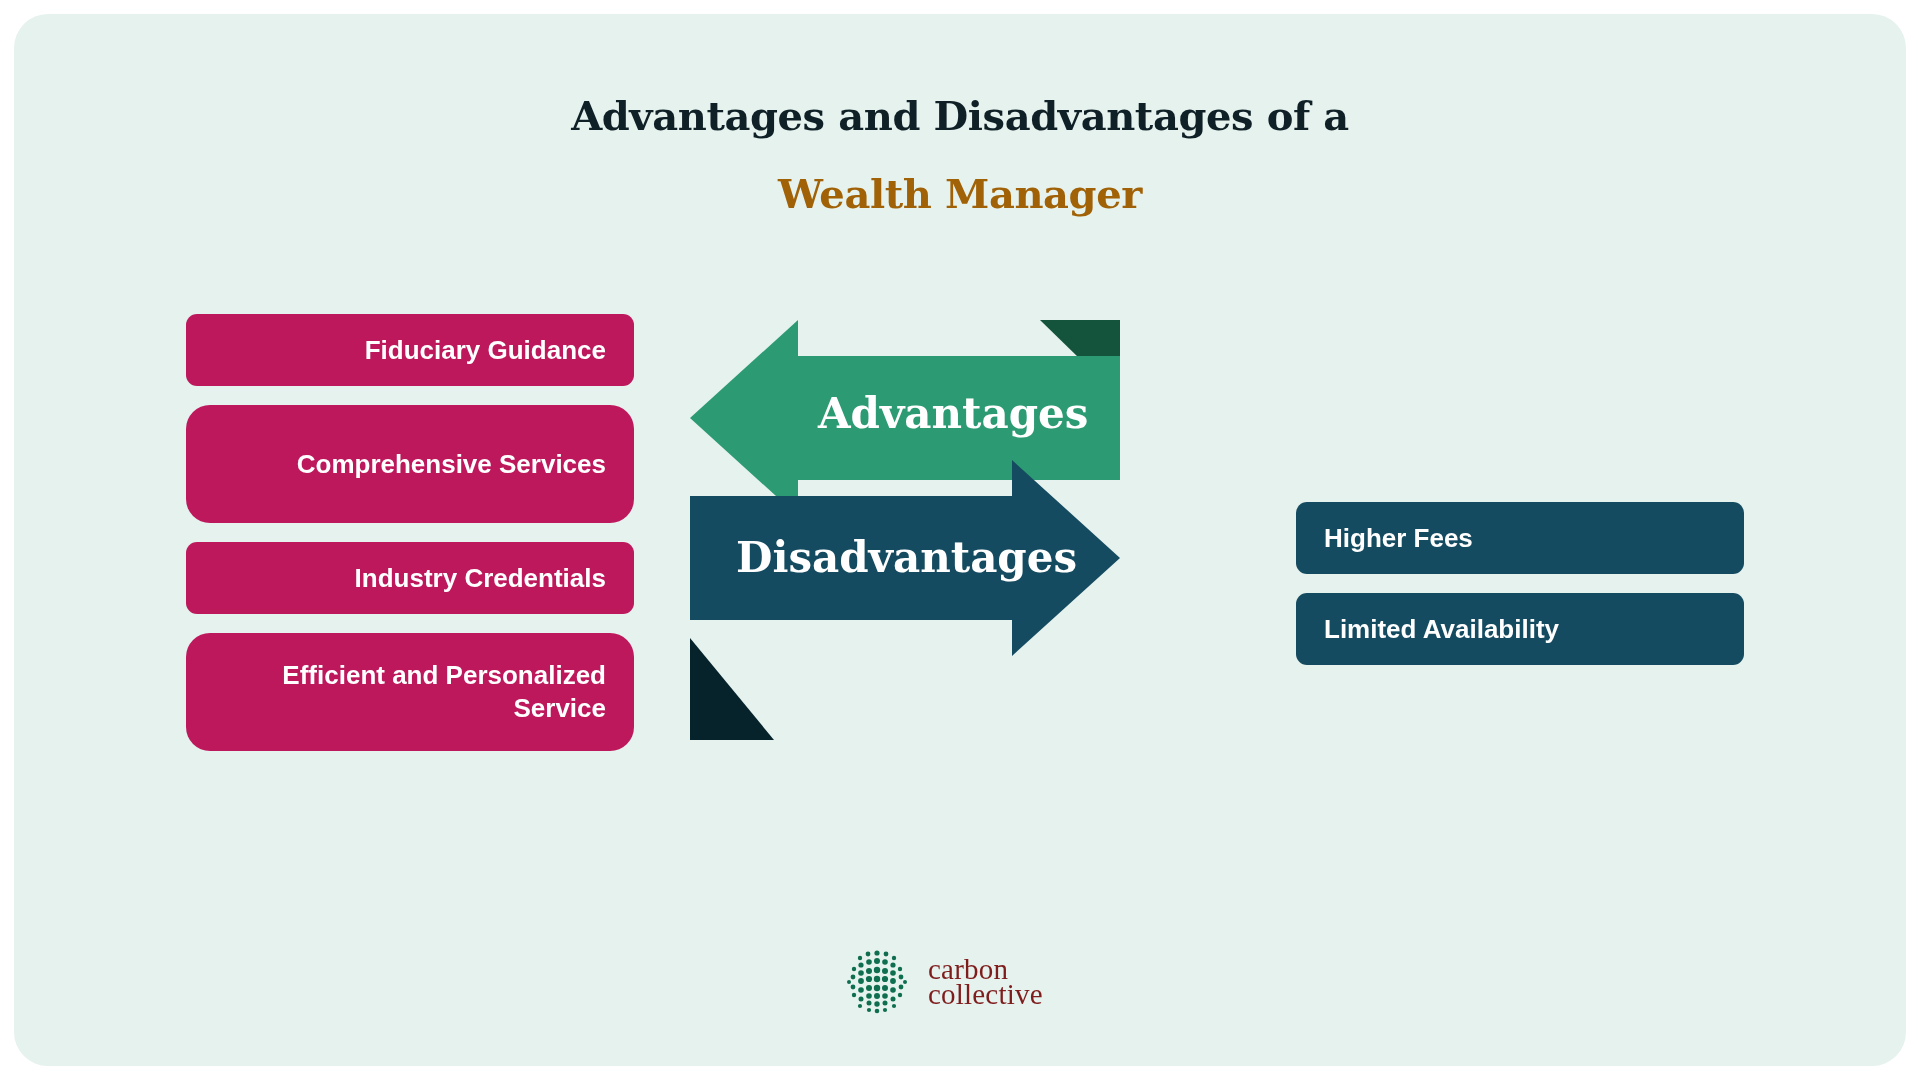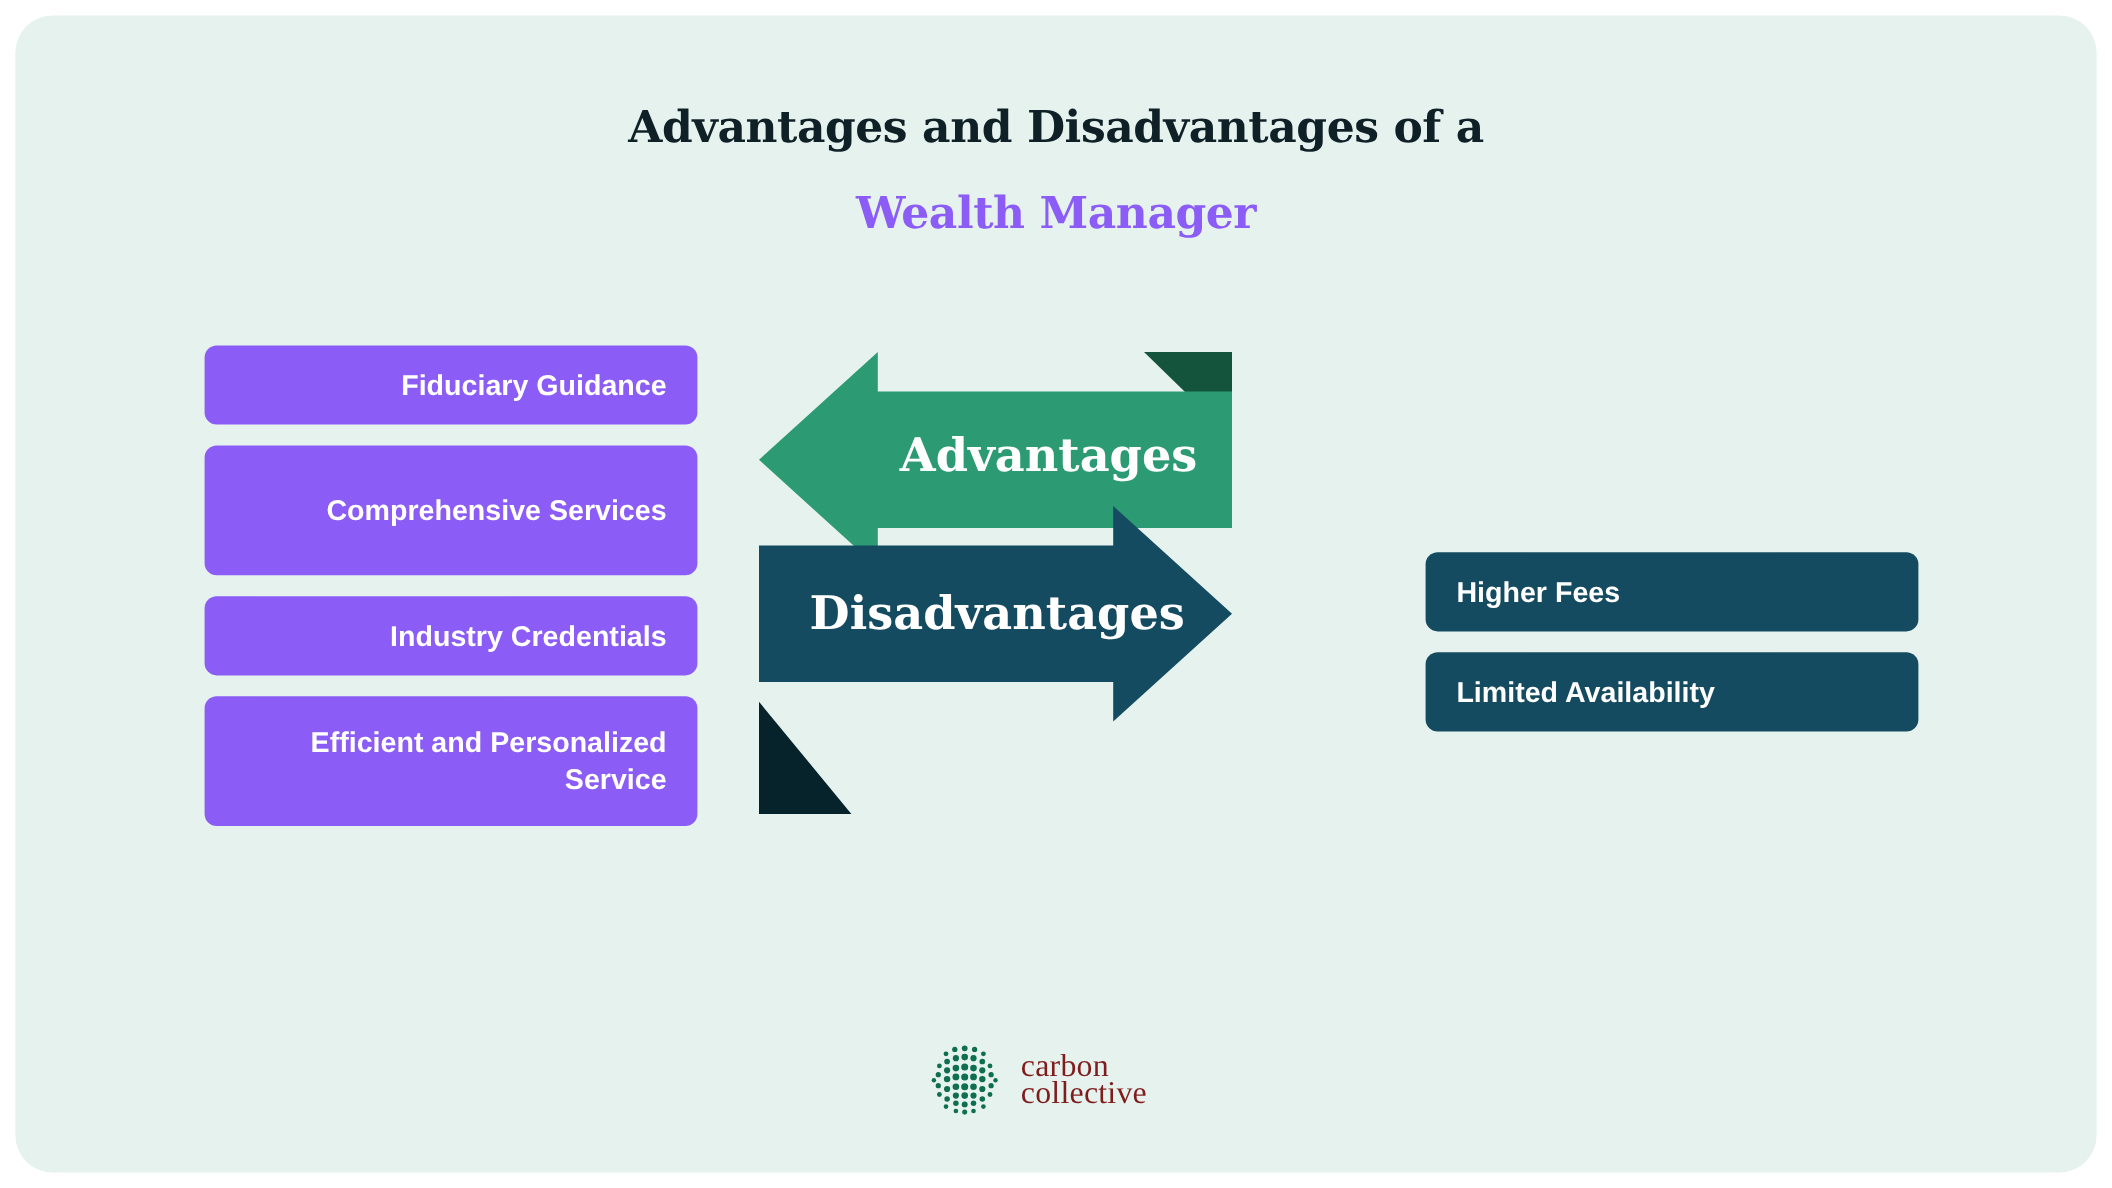--- a/index.html
+++ b/index.html
@@ -41,21 +41,21 @@
   }
   .title-line {
     font-family: "DejaVu Serif", "Liberation Serif", serif;
     font-weight: bold;
     font-size: 40px;
     line-height: 60px;
     letter-spacing: -0.4px;
     display: block;
   }
   .title-line.dark  { color: #0F2027; }
-  .title-line.green { color: #8b5cf6; margin-top: 18px; }
+  .title-line.green { color: #a16207; margin-top: 18px; }
 
   
   #adv-list {
     position: absolute;
     left: 186px;
     top: 314px;
     width: 448px;
   }
   .pill {
     box-sizing: border-box;
@@ -66,23 +66,23 @@
     font-weight: bold;
     font-size: 26px;
     line-height: 33px;
     display: flex;
     align-items: center;
     justify-content: flex-end;
     text-align: right;
     padding: 0 28px;
     margin-bottom: 19px;
   }
-  .pill.green { background: #8b5cf6; }
+  .pill.green { background: #be185d; }
   .pill.h1 { height: 72px; }
-  .pill.h2 { height: 118px; }
+  .pill.h2 { height: 118px; border-radius: 24px; }
 
   
   #dis-list {
     position: absolute;
     left: 1296px;
     top: 502px;
     width: 448px;
   }
   .pill.navy {
     background: #154B60;

